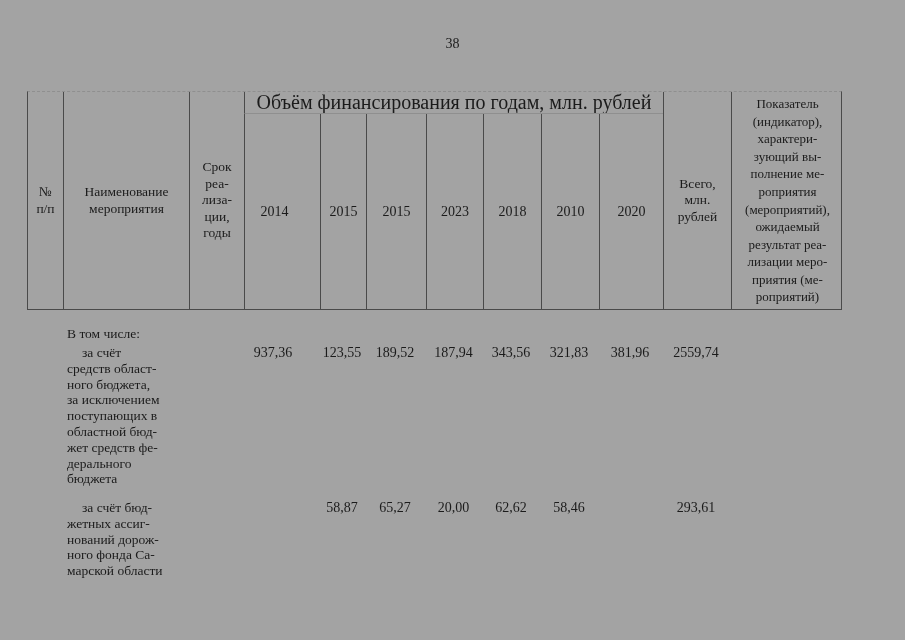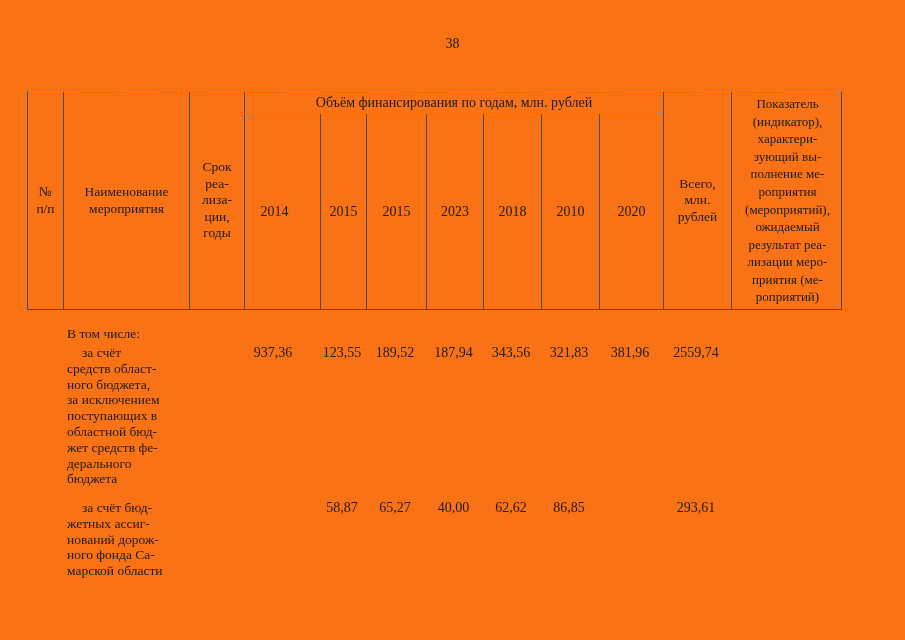--- a/index.html
+++ b/index.html
@@ -1,17 +1,17 @@
 <!DOCTYPE html>
 <html><head>
 <meta charset="utf-8">
 <style>
   html, body { margin:0; padding:0; background:#ffffff; }
   .page {
-    position:relative; width:905px; height:640px; background:#f97316;
+    position:relative; width:905px; height:640px; background:#a3a3a3;
     font-family:"Liberation Serif", "DejaVu Serif", serif;
     color:#1b1b1b; overflow:hidden;
   }
   .page-number {
     position:absolute; top:36px; left:0; width:905px;
     text-align:center; font-size:14px;
   }
   
   .tbl-header {
     position:absolute; left:27px; top:91px; width:815px; height:219px;
@@ -29,21 +29,21 @@
   }
   .bl { border-left:1px solid #4a4a4a; }
   .full { grid-row:1 / 3; }
   .c1 { grid-column:1; } .c2 { grid-column:2; } .c3 { grid-column:3; }
   .c4 { grid-column:4; } .c5 { grid-column:5;margin-left:16px; } .c6 { grid-column:6; }
   .c7 { grid-column:7; } .c8 { grid-column:8; } .c9 { grid-column:9; }
   .c10 { grid-column:10; } .c11 { grid-column:11; } .c12 { grid-column:12; }
   .span-cell {
     grid-column:4 / 11; grid-row:1;
     border-bottom:1px solid #8f8f8f;
-    font-size:14px; white-space:nowrap;
+    font-size:20px; white-space:nowrap;
   }
   .yr { grid-row:2; font-size:14px; }
   .ind { font-size:13px; line-height:17.6px; padding:2px 6px; }
   
   .brow {
     position:absolute; left:27px; width:815px;
     display:grid;
     grid-template-columns:35px 126px 55px 60px 62px 60px 57px 58px 58px 64px 68px 112px;
   }
   .row-a { top:326px; }
@@ -127,20 +127,20 @@
 
   <div class="brow row-c">
     <div class="lblcell indent">за счёт бюд-
 жетных ассиг-
 нований дорож-
 ного фонда Са-
 марской области</div>
     <div class="numcell c4"></div>
     <div class="numcell c5">58,87</div>
     <div class="numcell c6">65,27</div>
-    <div class="numcell c7">40,00</div>
+    <div class="numcell c7">20,00</div>
     <div class="numcell c8">62,62</div>
-    <div class="numcell c9">86,85</div>
+    <div class="numcell c9">58,46</div>
     <div class="numcell c10"></div>
     <div class="numcell c11">293,61</div>
   </div>
 
 </div>
 
 </body></html>

